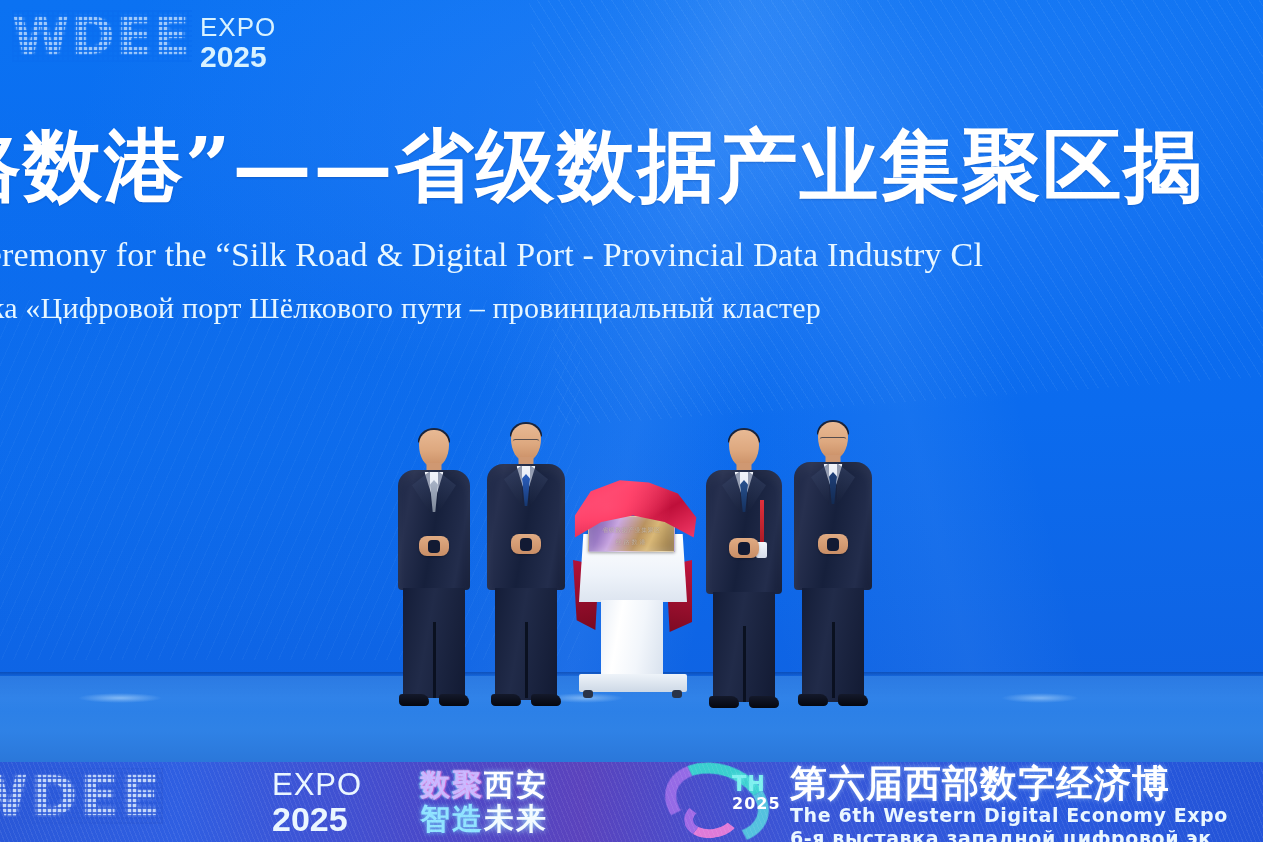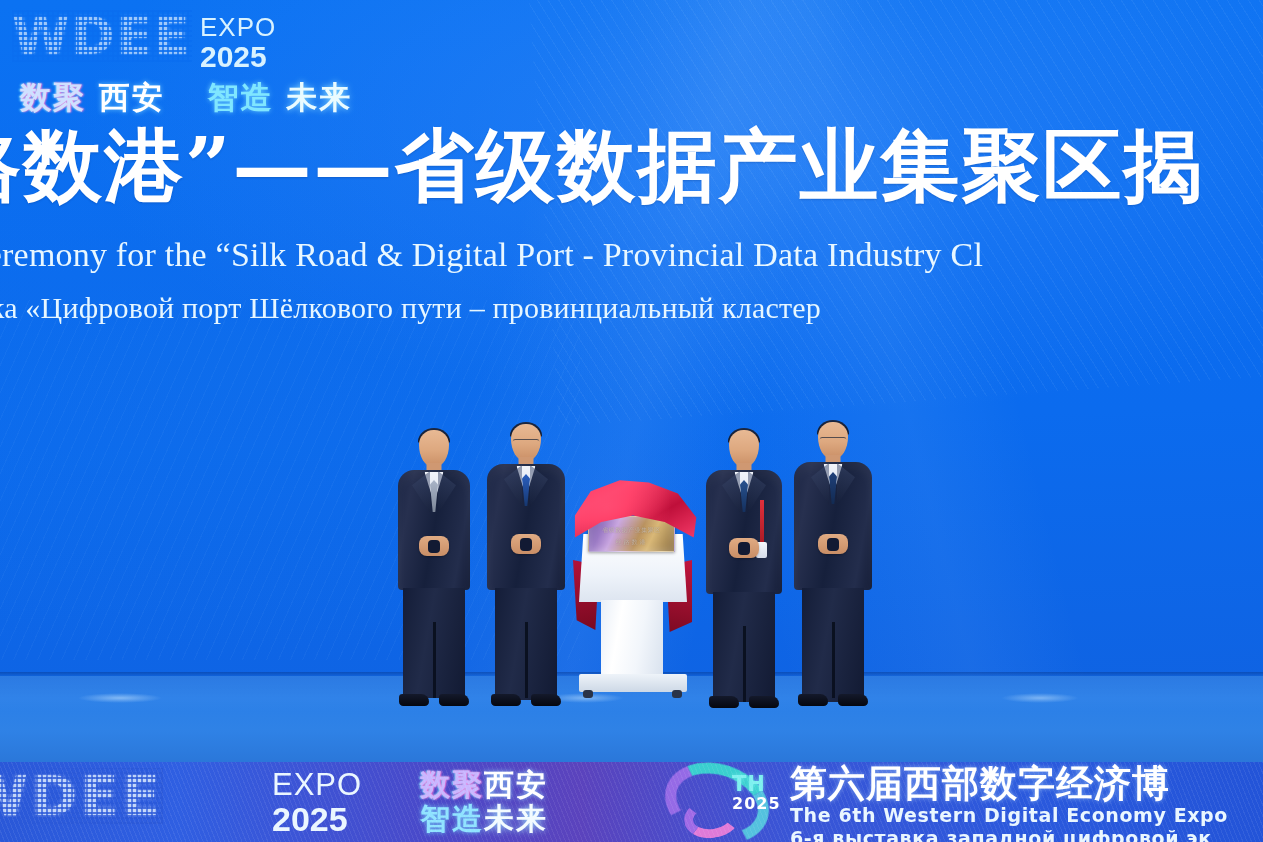--- a/index.html
+++ b/index.html
@@ -356,27 +356,20 @@
   <div class="led-wall"></div>
   <div class="wall-sheen"></div>
   <div class="wall-lines"></div>
   <div class="wall-lines2"></div>
 
   <div class="logo-tl">
     <div class="logo-wdee">WDEE</div>
     <div class="logo-expo">
       <span>EXPO</span>
       <span class="yr">2025</span>
-    </div>
-    <div class="logo-tagline">
-      <span class="t1">数聚</span>
-      <span class="t2">西安</span>
-      <span class="sp"></span>
-      <span class="t3">智造</span>
-      <span class="t4">未来</span>
     </div>
   </div>
 
   <div class="hl-cn">路数港”——省级数据产业集聚区揭</div>
   <div class="hl-en">g Ceremony for the “Silk Road &amp; Digital Port - Provincial Data Industry Cl</div>
   <div class="hl-ru">знака «Цифровой порт Шёлкового пути – провинциальный кластер</div>
 
   <div class="floor-edge"></div>
   <div class="floor"></div>
   <div class="floor-glow"></div>

